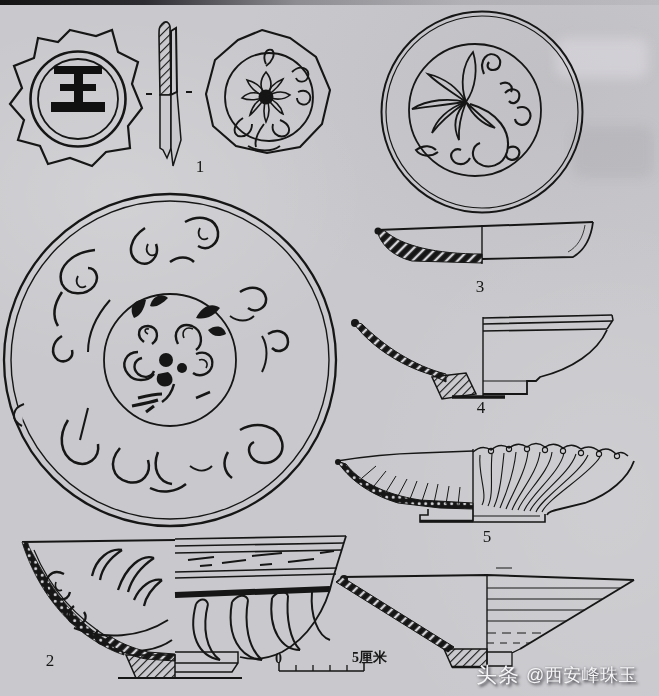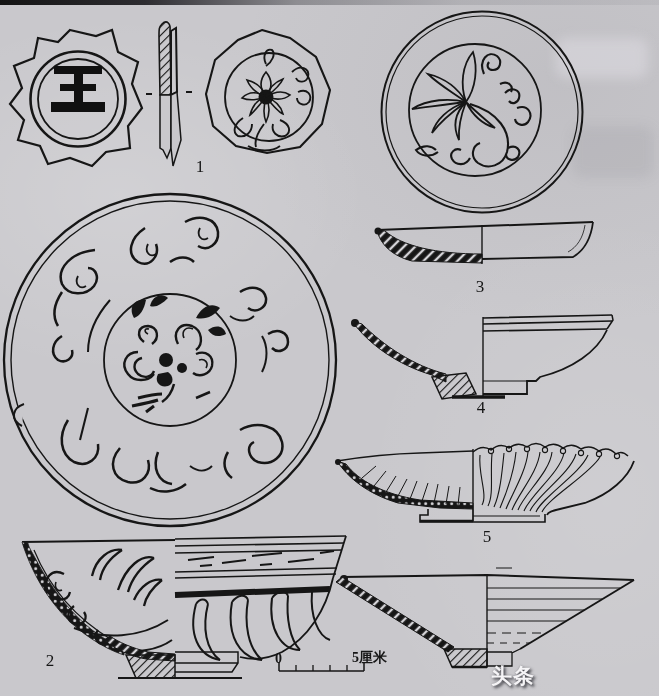--- a/index.html
+++ b/index.html
@@ -16,25 +16,25 @@
     position:absolute;left:0;top:0;width:659px;height:5px;
     background:linear-gradient(90deg,#141414 0%,#2e2d31 22%,rgba(70,70,75,.45) 45%,rgba(120,120,126,.25) 70%,rgba(140,140,146,.15) 100%);
   }
   .smudge{position:absolute;filter:blur(6px);pointer-events:none;}
   .sm1{left:556px;top:38px;width:92px;height:40px;background:rgba(228,227,232,.45);border-radius:10px;}
   .sm2{left:572px;top:126px;width:82px;height:52px;background:rgba(118,116,126,.12);border-radius:12px;}
   svg{position:absolute;left:0;top:0;}
   .lbl{font-family:"Liberation Serif",serif;font-size:17px;fill:#161616;}
   .scaletxt{font-family:"Liberation Serif",serif;font-size:14px;font-weight:700;fill:#161616;}
   .watermark{
-    position:absolute;left:491px;top:660px;width:168px;height:30px;
-    display:flex;align-items:flex-end;white-space:nowrap;
+    position:absolute;left:476px;top:660px;width:168px;height:30px;
+    display:flex;align-items:center;white-space:nowrap;
     color:#f5f4f6;
     text-shadow:2px 2px 3px rgba(45,45,52,.9), 0 0 2px rgba(80,80,88,.5);
-    font-family:"Liberation Sans",sans-serif;font-weight:700;
+    font-family:"Liberation Sans",sans-serif;font-weight:400;
   }
   .wm-logo{font-size:21px;letter-spacing:1px;margin-right:6px;}
   .wm-account{font-size:18px;letter-spacing:.5px;}
 </style>
 </head>
 <body>
 
 <div class="page">
   <div class="top-strip"></div>
   <div class="smudge sm1"></div>
@@ -320,14 +320,15 @@
       <path d="M279,671 L364,671" stroke-width="1.6"></path>
       <path d="M279,671 L279,662 M364,671 L364,662" stroke-width="1.5"></path>
       <path d="M296,671 L296,665 M313,671 L313,665 M330,671 L330,665 M347,671 L347,665" stroke-width="1.3"></path>
     </g>
     <text x="275" y="663" class="scaletxt">0</text>
     <text x="352" y="662" class="scaletxt">5厘米</text>
   </svg>
 
   <div class="watermark">
     <span class="wm-logo">头条</span>
+    <span class="wm-account">@西安峰珠玉</span>
   </div>
 </div>
 
 </body></html>

